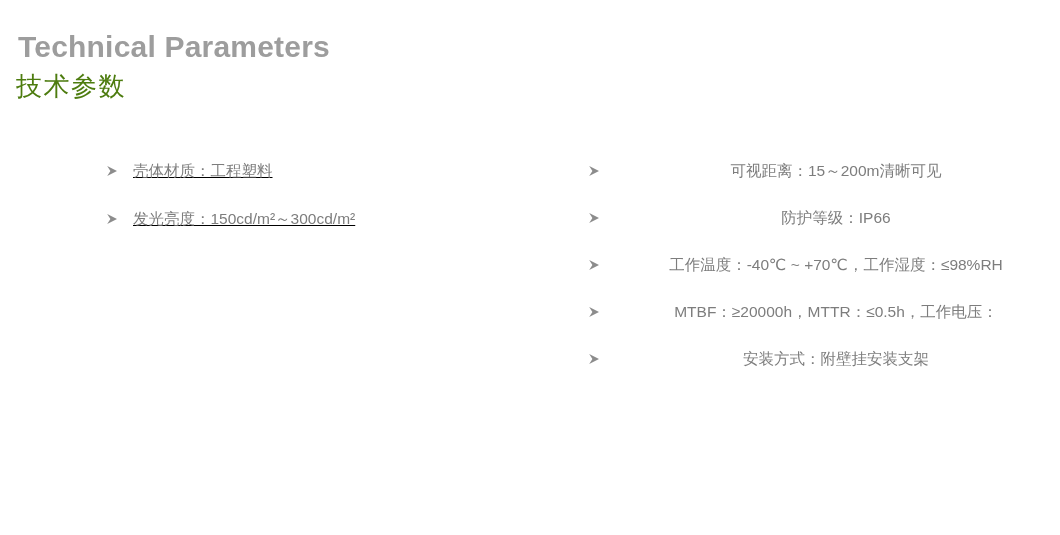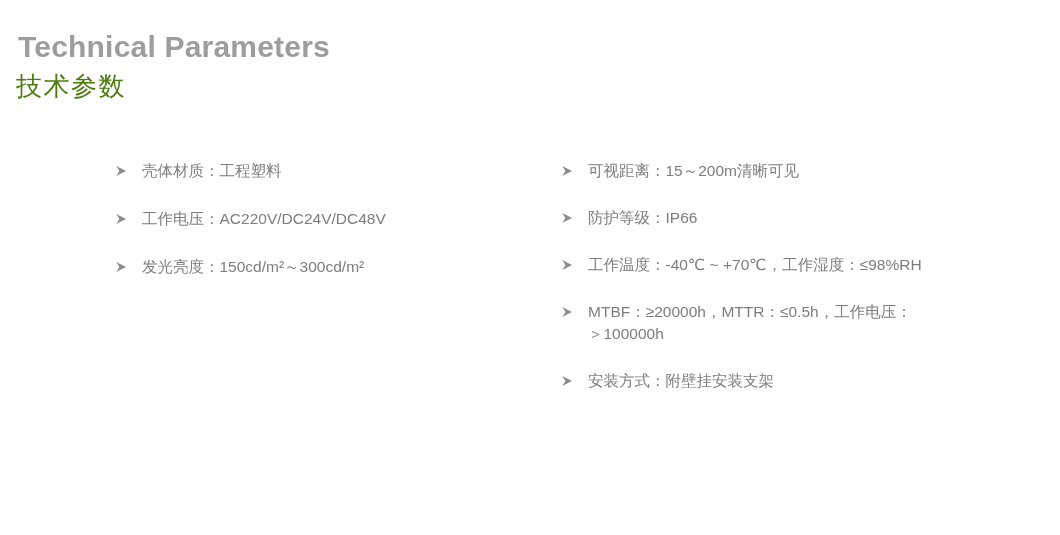--- a/index.html
+++ b/index.html
@@ -53,22 +53,22 @@
     position: absolute;
     top: 160px;
     left: 0;
     width: 1060px;
     height: 260px;
   }
   .spec-col {
     position: absolute;
     top: 0;
   }
-  .spec-col.left  { left: 114px;  width: 420px; }
-  .spec-col.right { left: 560px;  width: 470px; }
+  .spec-col.left  { left: 105px;  width: 420px; text-decoration: underline; }
+  .spec-col.right { left: 587px;  width: 470px; text-align: center; }
 
   .spec-item {
     display: flex;
     align-items: flex-start;
     color: #7d7d7d;
     font-size: 15.5px;
     line-height: 22px;
   }
   .spec-col.left  .spec-item { margin-bottom: 26px; }
   .spec-col.right .spec-item { margin-bottom: 25px; }
@@ -115,28 +115,20 @@
       <div class="spec-item">
         <span class="bullet-icon">
           <svg viewBox="0 0 14 22" xmlns="http://www.w3.org/2000/svg">
             <path d="M2.2 6.0 L12.0 11.0 L2.2 16.0 L5.4 11.0 Z" fill="#8c8c8c"></path>
           </svg>
         </span>
         <span class="spec-text">壳体材质：工程塑料</span>
       </div>
 
 
-      <div class="spec-item">
-        <span class="bullet-icon">
-          <svg viewBox="0 0 14 22" xmlns="http://www.w3.org/2000/svg">
-            <path d="M2.2 6.0 L12.0 11.0 L2.2 16.0 L5.4 11.0 Z" fill="#8c8c8c"></path>
-          </svg>
-        </span>
-        <span class="spec-text">工作电压：AC220V/DC24V/DC48V</span>
-      </div>
 
 
       <div class="spec-item">
         <span class="bullet-icon">
           <svg viewBox="0 0 14 22" xmlns="http://www.w3.org/2000/svg">
             <path d="M2.2 6.0 L12.0 11.0 L2.2 16.0 L5.4 11.0 Z" fill="#8c8c8c"></path>
           </svg>
         </span>
         <span class="spec-text">发光亮度：150cd/m²～300cd/m²</span>
       </div>
@@ -171,21 +163,21 @@
         </span>
         <span class="spec-text">工作温度：-40℃ ~ +70℃，工作湿度：≤98%RH</span>
       </div>
 
       <div class="spec-item">
         <span class="bullet-icon">
           <svg viewBox="0 0 14 22" xmlns="http://www.w3.org/2000/svg">
             <path d="M2.2 6.0 L12.0 11.0 L2.2 16.0 L5.4 11.0 Z" fill="#8c8c8c"></path>
           </svg>
         </span>
-        <span class="spec-text"><span>MTBF：≥20000h，MTTR：≤0.5h，工作电压：</span><span class="line2">＞100000h</span></span>
+        <span class="spec-text"><span>MTBF：≥20000h，MTTR：≤0.5h，工作电压：</span></span>
       </div>
 
       <div class="spec-item">
         <span class="bullet-icon">
           <svg viewBox="0 0 14 22" xmlns="http://www.w3.org/2000/svg">
             <path d="M2.2 6.0 L12.0 11.0 L2.2 16.0 L5.4 11.0 Z" fill="#8c8c8c"></path>
           </svg>
         </span>
         <span class="spec-text">安装方式：附壁挂安装支架</span>
       </div>

